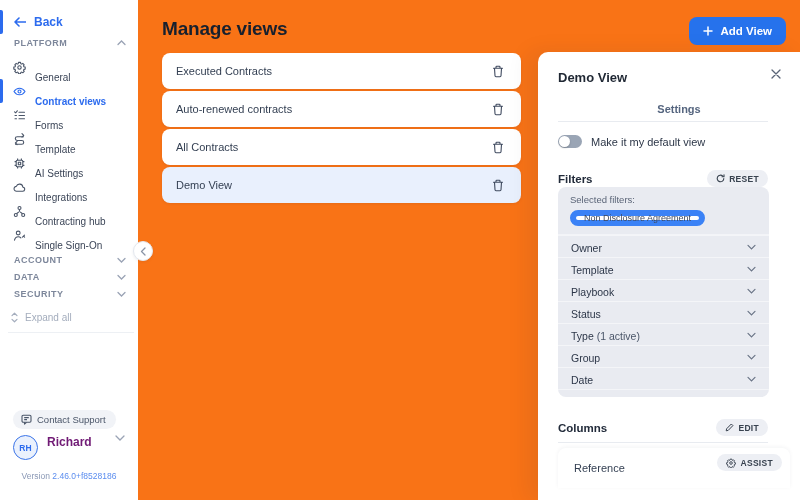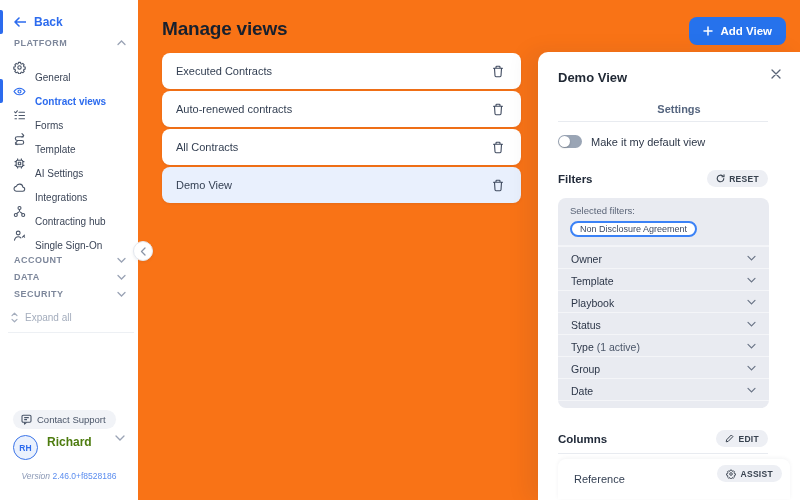--- a/index.html
+++ b/index.html
@@ -24,23 +24,23 @@
   .nav-item.active svg { stroke:#2c6bee; }
   .collapsed-group { margin-top:4px; }
   .expand-row { height:15px; margin-top:8px; display:flex; align-items:center; gap:6px; padding-left:10px; color:#a4adbd; cursor:pointer; }
   .expand-row .xlabel { font-size:10px; color:#a4adbd; }
   .side-divider { height:1px; background:#edf0f4; margin:7px 0 0 8px; width:126px; }
   .collapse-btn { position:absolute; left:133px; top:241px; width:20px; height:20px; border-radius:50%; background:#ffffff; border:1px solid #e4e8ef; box-shadow:0 1px 3px rgba(20,35,60,.08); display:flex; align-items:center; justify-content:center; z-index:5; cursor:pointer; }
   .support-pill { position:absolute; left:13px; top:410px; height:19px; padding:0 10px 0 8px; background:#f1f3f7; border-radius:10px; display:flex; align-items:center; gap:5px; cursor:pointer; }
   .support-pill .slabel { font-size:9.5px; color:#4a5568; white-space:nowrap; }
   .user-row { position:absolute; left:13px; top:435px; width:112px; height:28px; display:flex; align-items:flex-start; cursor:pointer; }
   .avatar { width:25px; height:25px; border-radius:50%; border:1.5px solid #3b74e8; background:#eaf1fd; color:#2c6bee; font-size:8.5px; font-weight:bold; display:flex; align-items:center; justify-content:center; }
-  .user-name { font-size:12px; font-weight:bold; color:#4d7c0f; margin-left:9px; flex:1; }
+  .user-name { font-size:12px; font-weight:bold; color:#701a75; margin-left:9px; flex:1; }
   .version-row { position:absolute; left:0; top:471px; width:138px; text-align:center; font-size:8.5px; }
-  .version-prefix { color:#8a98b5;font-style:italic; }
+  .version-prefix { color:#8a98b5; }
   .version-number { color:#5b8def; }
 
   
   .main { position:absolute; left:138px; top:0; right:0; bottom:0; background:#f97316; }
   .page-title { position:absolute; left:24px; top:18px; font-size:19px; font-weight:800; color:#17202e; letter-spacing:-.2px; }
   .add-btn { position:absolute; right:14px; top:17px; height:28px; padding:0 14px; background:#2672ec; color:#ffffff; border:none; border-radius:8px; font-size:11.5px; font-weight:bold; font-family:"Liberation Sans",sans-serif; display:flex; align-items:center; gap:7px; cursor:pointer; }
   .views-list { position:absolute; left:24px; top:53px; width:359px; }
   .view-card { height:36px; margin-bottom:2px; background:#ffffff; border-radius:8px; box-shadow:0 1px 3px rgba(18,32,58,.08); display:flex; align-items:center; padding:0 14px; cursor:pointer; }
   .view-card.selected { background:#e9f0fd; }
   .view-card .vname { flex:1; font-size:11px; color:#333f52; }
@@ -52,24 +52,24 @@
   .panel-title { font-size:13px; font-weight:bold; color:#1f2733; margin-top:2px; }
   .sub-head { font-size:11px; font-weight:bold; color:#55657f; margin-top:18px;text-align:center; }
   .panel-divider { height:1px; background:#e8ebf0; width:210px; margin-top:6px; }
   .toggle-row { display:flex; align-items:center; gap:9px; margin-top:13px; }
   .toggle { width:24px; height:13px; border-radius:7px; background:#9aa5b5; position:relative; cursor:pointer; }
   .toggle .knob { position:absolute; left:1px; top:1px; width:11px; height:11px; border-radius:50%; background:#ffffff; box-shadow:0 1px 2px rgba(0,0,0,.2); }
   .toggle-label { font-size:11px; color:#2d3748; }
   .row-head { display:flex; align-items:center; justify-content:space-between; width:210px; margin-top:22px; }
   .row-head .rh-label { font-size:11.5px; font-weight:bold; color:#222b3a; }
   .pill-btn { height:17px; padding:0 9px; border-radius:12px; background:#edeff4; border:none; display:flex; align-items:center; gap:4px; font-size:8.5px; font-weight:bold; letter-spacing:.3px; color:#38424f; font-family:"Liberation Sans",sans-serif; cursor:pointer; }
-  .filters-box { width:211px; height:210px; margin-top:11px; background:#e9ebf1; border-radius:8px; overflow:hidden; }
+  .filters-box { width:211px; height:210px; background:#e9ebf1; border-radius:8px; overflow:hidden; }
   .sel-filters { padding:7px 12px 8px 12px; border-bottom:1px solid #f3f4f8; }
   .sel-label { font-size:9.5px; color:#5a6477; }
-  .chip { display:inline-flex; align-items:center; margin-top:5px; height:16px; padding:0 8px; background:#ffffff; border:2px solid #3b82f6; border-radius:10px; font-size:9px; color:#3f4a5f; cursor:pointer; }
+  .chip { display:inline-flex; align-items:center; margin-top:5px; height:16px; padding:0 8px; background:#ffffff; border:6px solid #3b82f6; border-radius:10px; font-size:9px; color:#3f4a5f; cursor:pointer; }
   .f-row { height:22px; display:flex; align-items:center; justify-content:space-between; padding:0 13px; cursor:pointer; border-top:1px solid rgba(255,255,255,.5); }
   .f-row:first-of-type { border-top:none; }
   .f-row .fl { font-size:10.5px; font-weight:normal; color:#2c3648; }
   .f-row .fs { font-size:10.5px; font-weight:normal; color:#4a5568; margin-left:3px; }
   .ref-card { width:232px; margin-top:5px; background:#ffffff; border-radius:8px 8px 0 0; box-shadow:0 -1px 4px rgba(18,32,58,.05); padding:6px 8px 14px 16px; display:flex; align-items:flex-start; justify-content:space-between; }
   .ref-card .ref-label { font-size:11px; color:#333f52; margin-top:8px; }
 </style>
 </head>
 <body>
 

